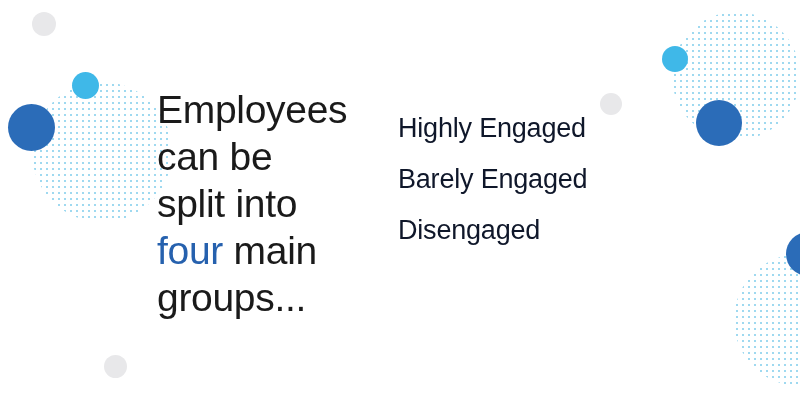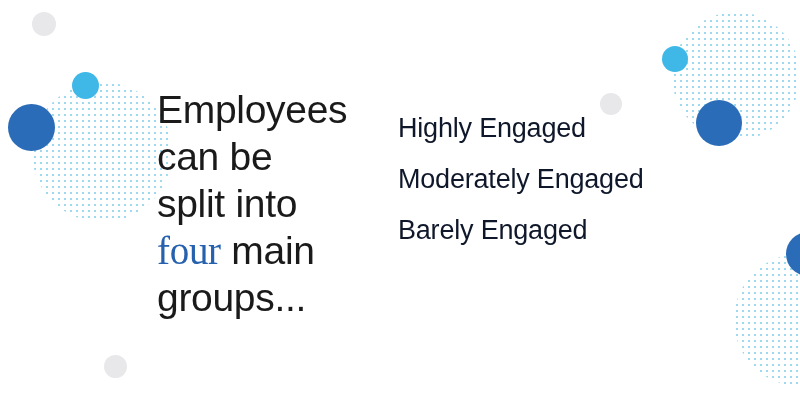--- a/index.html
+++ b/index.html
@@ -51,21 +51,21 @@
   #headline{
     position:absolute;
     left:157px;top:86px;
     width:215px;
     font-size:39px;
     line-height:47px;
     font-weight:400;
     color:#1a1a1a;
     letter-spacing:-.3px;
   }
-  #headline .hl{color:#2661ae;font-family:Liberation Serif, serif;}
+  #headline .hl{color:#2661ae;}
 
   
   #group-list{
     position:absolute;
     left:398px;top:103px;
     width:330px;
   }
   .group-item{
     color:#0f172a;
     font-size:27px;
@@ -105,18 +105,18 @@
   <div id="headline">
     <span>Employees</span><br>
     <span>can be</span><br>
     <span>split into</span><br>
     <span class="hl">four</span><span> main</span><br>
     <span>groups...</span>
   </div>
 
   <div id="group-list">
     <div class="group-item">Highly Engaged</div>
-    <div class="group-item">Moderately Engaged</div>
     <div class="group-item">Barely Engaged</div>
+    <div class="group-item">Disengaged</div>
   </div>
 
 
 </div>
 
 </body></html>

